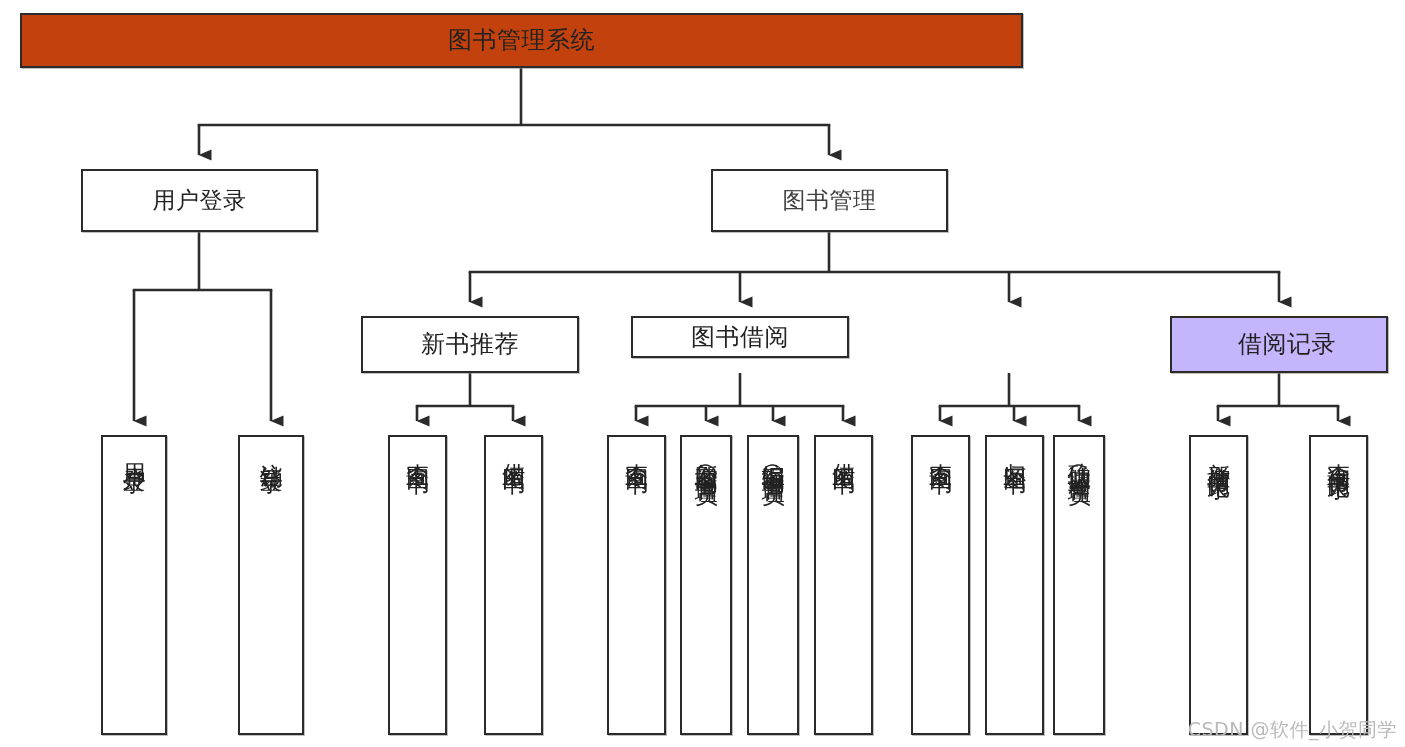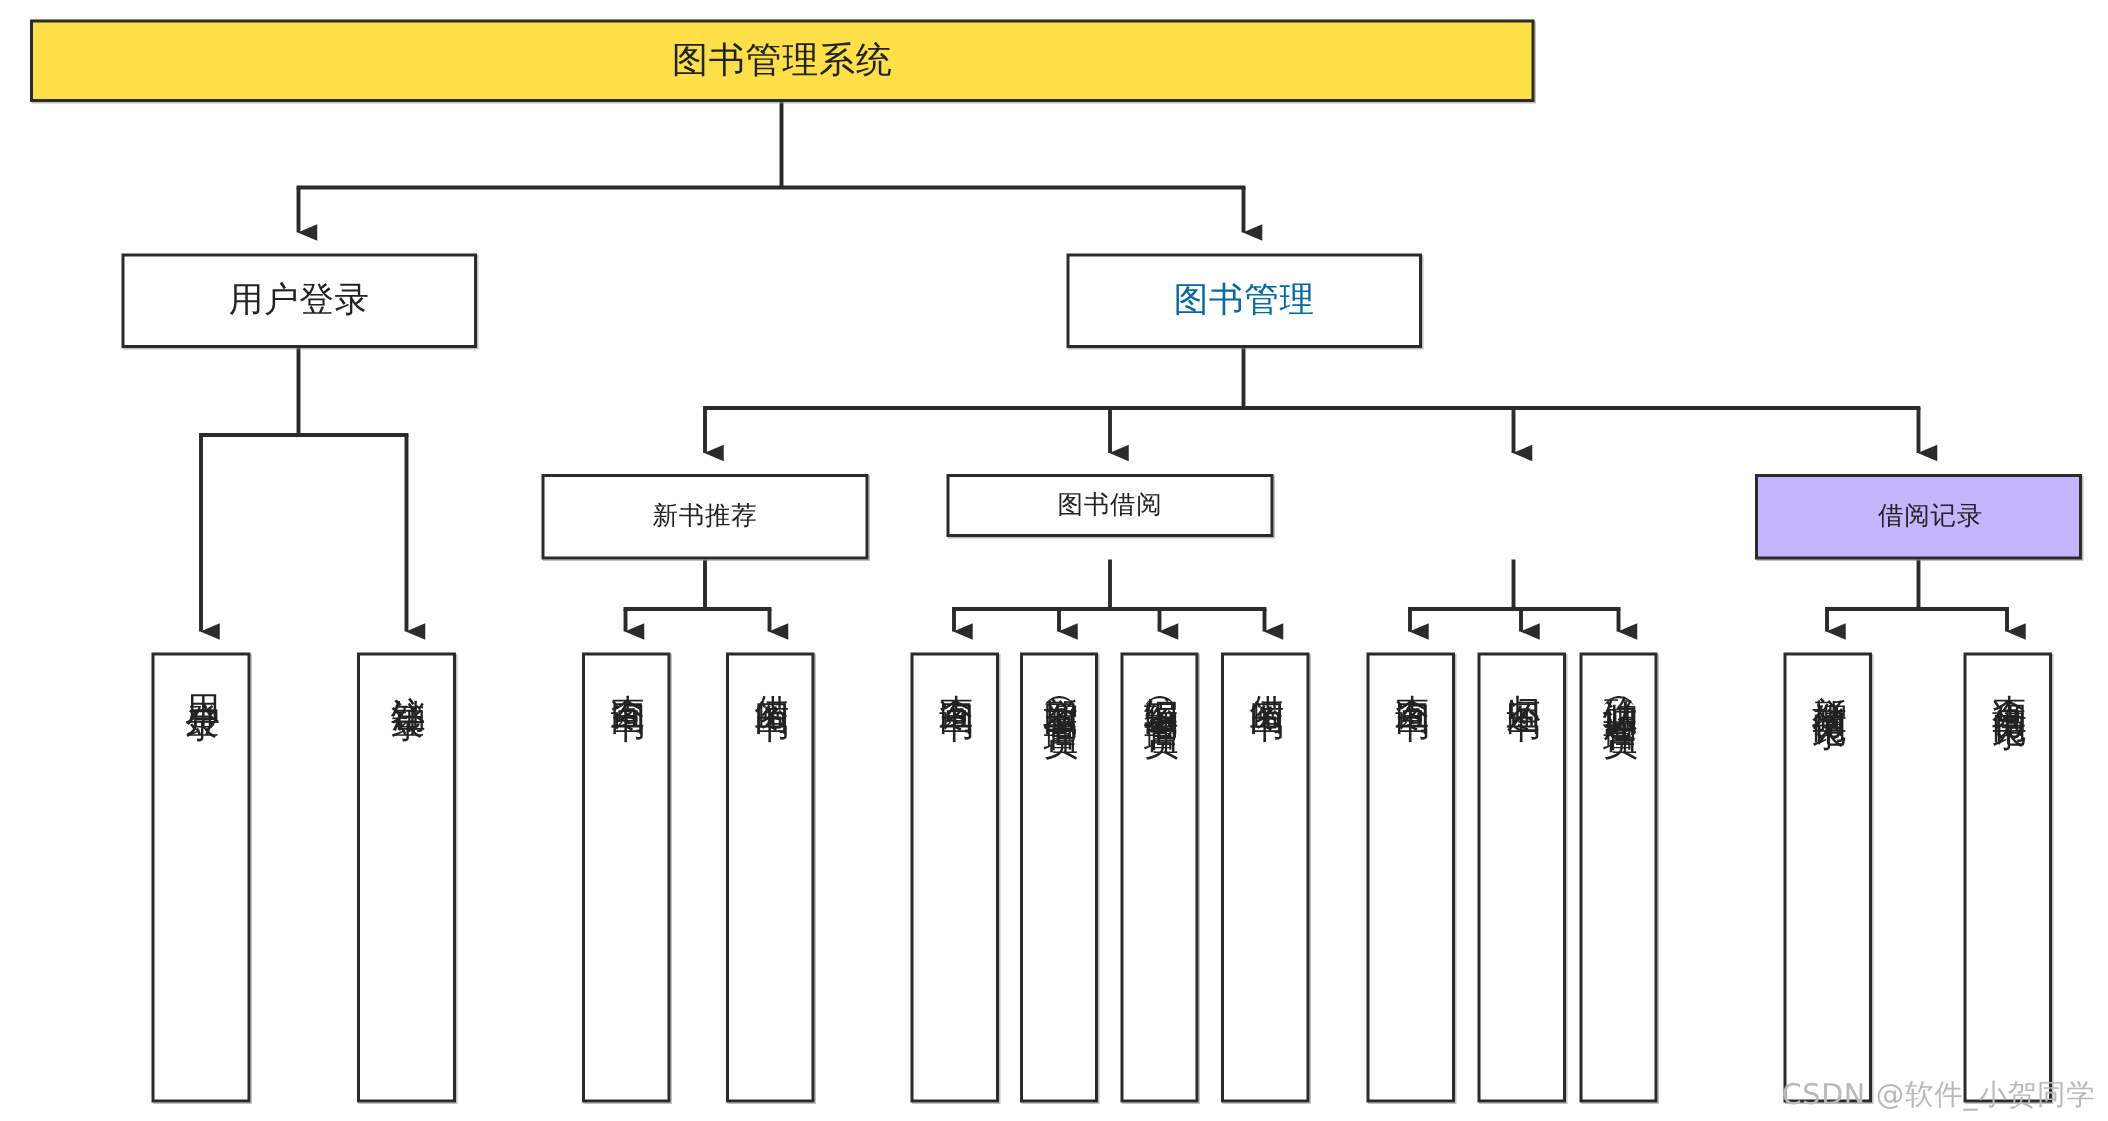--- a/index.html
+++ b/index.html
@@ -40,21 +40,21 @@
     color: #222222;
     font-size: 23px;
     line-height: 1.18;
     letter-spacing: 0.5px;
     white-space: nowrap;
     text-align: center;
     font-family: "DejaVu Sans", "Liberation Sans", sans-serif;
   }
   
   .node.root .label { font-size: 24px; }
-  .node.level2 .label { font-size: 17px; }
+  .node.level2 .label { font-size: 24px; }
   
   .node.leaf {
     align-items: flex-start;
     justify-content: center;
     padding-top: 8px;
   }
   .node.leaf .label {
     writing-mode: vertical-rl;
     text-orientation: upright;
     font-size: 23px;
@@ -127,29 +127,29 @@
       <line x1="1014" y1="406" x2="1014" y2="421" marker-end="url(#arrowhead)"></line>
       <line x1="1079" y1="406" x2="1079" y2="421" marker-end="url(#arrowhead)"></line>
 
       <line x1="1279" y1="373" x2="1279" y2="406"></line>
       <line x1="1216.7" y1="406" x2="1339.3" y2="406"></line>
       <line x1="1218" y1="406" x2="1218" y2="421" marker-end="url(#arrowhead)"></line>
       <line x1="1338" y1="406" x2="1338" y2="421" marker-end="url(#arrowhead)"></line>
     </g>
   </svg>
 
-  <div class="node root" id="node-root" style="left: 20px; top: 13px; width: 1003px; height: 55px; border-color: rgb(43, 43, 43); background: #fde047;">
+  <div class="node root" id="node-root" style="left: 20px; top: 13px; width: 1003px; height: 55px; border-color: rgb(43, 43, 43); background: #c2410c;">
     <span class="label" style="color: rgb(34, 34, 34);">图书管理系统</span>
   </div>
 
   <div class="node level1" id="node-l1-0" style="left: 81px; top: 169px; width: 237px; height: 63px; border-color: rgb(43, 43, 43); background: rgb(255, 255, 255);">
     <span class="label" style="color: rgb(34, 34, 34);">用户登录</span>
   </div>
   <div class="node level1" id="node-l1-1" style="left: 711px; top: 169px; width: 237px; height: 63px; border-color: rgb(43, 43, 43); background: rgb(255, 255, 255);">
-    <span class="label" style="color: #0369a1;">图书管理</span>
+    <span class="label" style="color: #404040;">图书管理</span>
   </div>
 
   <div class="node level2" id="node-l2-0" style="left: 361px; top: 316px; width: 218px; height: 57px; border-color: rgb(43, 43, 43); background: rgb(255, 255, 255);">
     <span class="label" style="color: rgb(34, 34, 34);">新书推荐</span>
   </div>
   <div class="node level2" id="node-l2-1" style="left: 631px; top: 316px; width: 218px; height: 42px; border-color: rgb(43, 43, 43); background: rgb(255, 255, 255);">
     <span class="label" style="color: rgb(34, 34, 34);">图书借阅</span>
   </div>
   <div class="node level2" id="node-l2-3" style="left: 1170px; top: 316px; width: 218px; height: 57px; border-color: rgb(43, 43, 43); background: #c4b5fd; padding-left: 16px;">
     <span class="label" style="color: rgb(34, 34, 34);">借阅记录</span>

